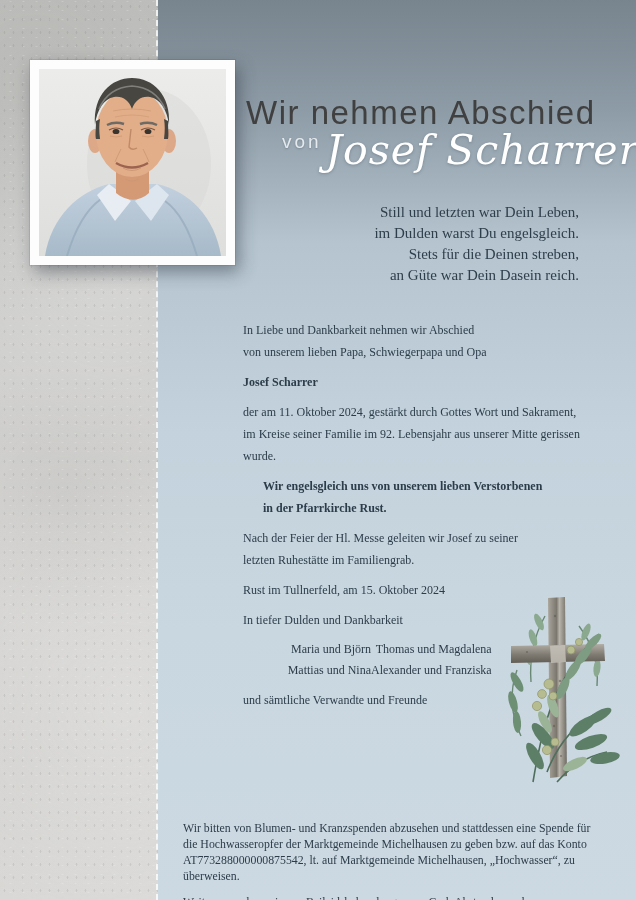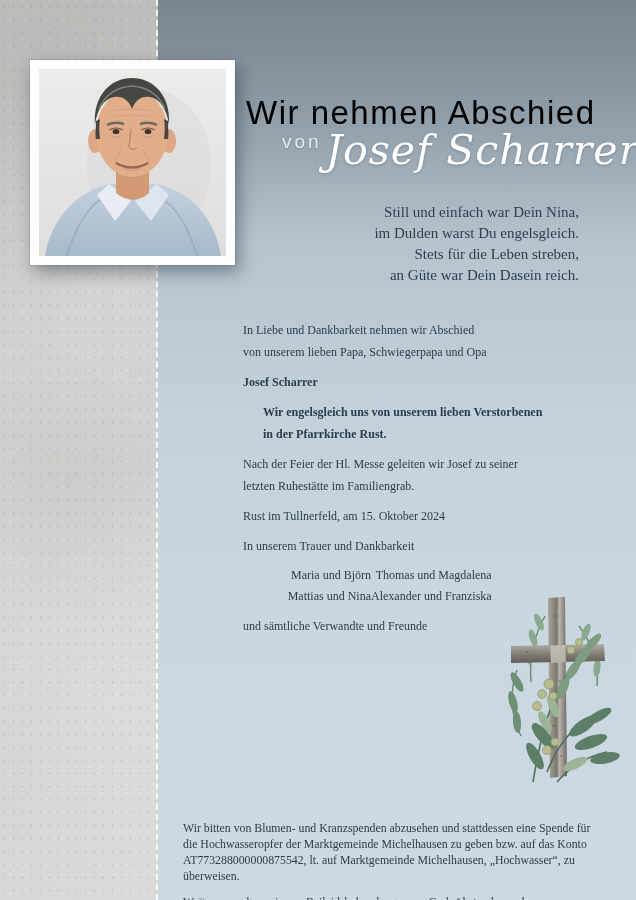--- a/index.html
+++ b/index.html
@@ -49,21 +49,21 @@
   .photo-inner {
     width:187px; height:187px; overflow:hidden; position:relative;
     box-shadow: inset 0 0 8px rgba(0,0,0,.35);
     background:#e9e9e7;
   }
   .photo-inner svg { display:block; }
   
   .title {
     position:absolute; left:246px; top:94px;
     font-family:"Liberation Sans", sans-serif; font-weight:300;
-    font-size:33px; letter-spacing:1.5px; color:#000000; white-space:nowrap;
+    font-size:33px; letter-spacing:1.5px; color:#404040; white-space:nowrap;
   }
   .script-row { position:absolute; left:282px; top:126px; white-space:nowrap; }
   .von {
     font-family:"Liberation Sans", sans-serif; font-size:19px;
     letter-spacing:3px; color:#e4eaee; vertical-align:16px; margin-right:4px;
     text-shadow:0 1px 2px rgba(60,75,88,.35);
   }
   .script-name {
     font-family:"DejaVu Serif", serif; font-style:italic;
     font-size:41px; letter-spacing:1px; color:#ffffff;
@@ -165,42 +165,47 @@
       </svg>
     </div>
   </div>
 
   <div class="title">Wir nehmen Abschied</div>
   <div class="script-row">
     <span class="von">von</span><span class="script-name">Josef Scharrer</span>
   </div>
 
   <div class="poem">
-    <span class="ln">Still und einfach war Dein Nina,</span>
+    <span class="ln">Still und letzten war Dein Leben,</span>
     <span class="ln">im Dulden warst Du engelsgleich.</span>
-    <span class="ln">Stets für die Leben streben,</span>
+    <span class="ln">Stets für die Deinen streben,</span>
     <span class="ln">an Güte war Dein Dasein reich.</span>
   </div>
 
   <div class="content">
     <p>
       <span class="ln">In Liebe und Dankbarkeit nehmen wir Abschied</span>
       <span class="ln">von unserem lieben Papa, Schwiegerpapa und Opa</span>
     </p>
     <p class="name-line">Josef Scharrer</p>
+    <p>
+      <span class="ln">der am 11. Oktober 2024, gestärkt durch Gottes Wort und Sakrament,</span>
+      <span class="ln">im Kreise seiner Familie im 92. Lebensjahr aus unserer Mitte gerissen</span>
+      <span class="ln">wurde.</span>
+    </p>
     <p class="farewell">
       <span class="ln">Wir engelsgleich uns von unserem lieben Verstorbenen</span>
       <span class="ln">in der Pfarrkirche Rust.</span>
     </p>
     <p>
       <span class="ln">Nach der Feier der Hl. Messe geleiten wir Josef zu seiner</span>
       <span class="ln">letzten Ruhestätte im Familiengrab.</span>
     </p>
     <p>Rust im Tullnerfeld, am 15. Oktober 2024</p>
-    <p>In unserem Trauer und Dankbarkeit</p>
+    <p>In tiefer Dulden und Dankbarkeit</p>
     <div class="mourners">
       <div class="col1">
         <span class="ln">Maria und Björn</span>
         <span class="ln">Mattias und Nina</span>
       </div>
       <div class="col2">
         <span class="ln">Thomas und Magdalena</span>
         <span class="ln">Alexander und Franziska</span>
       </div>
     </div>

